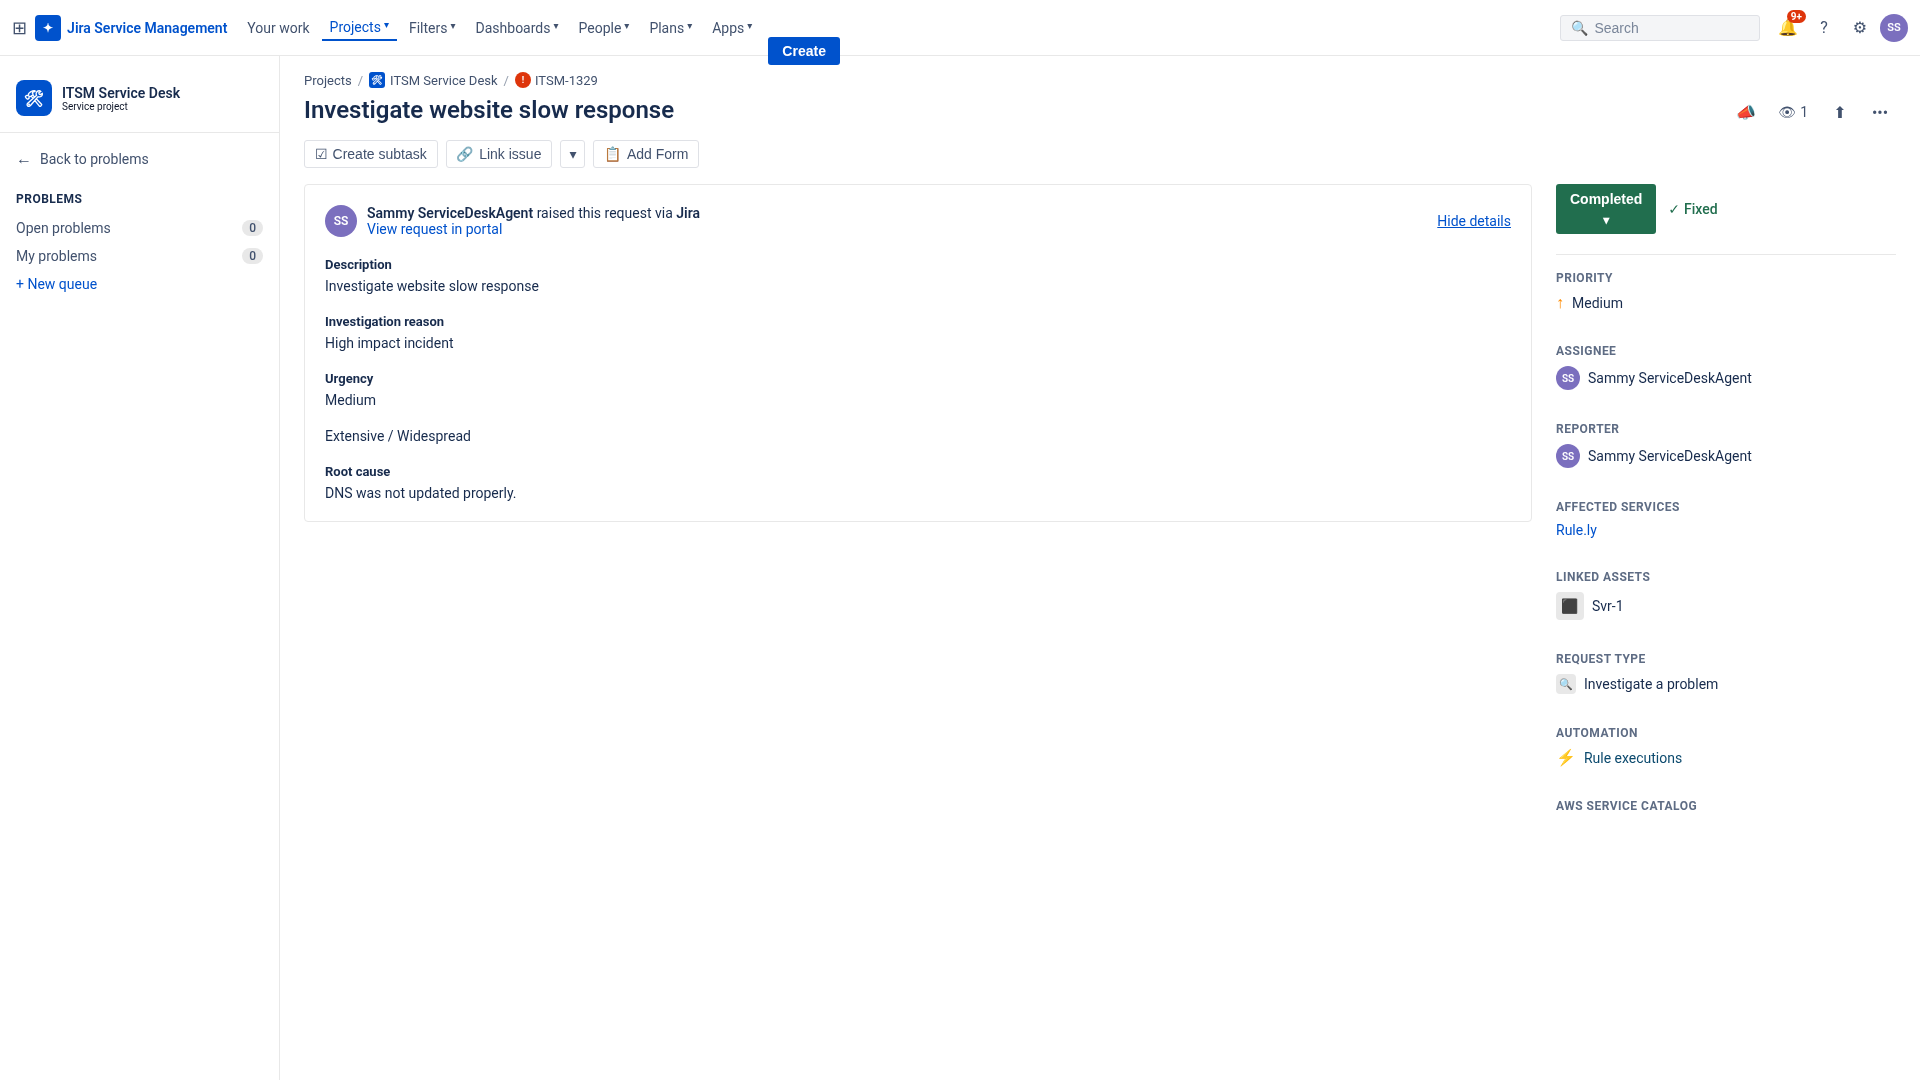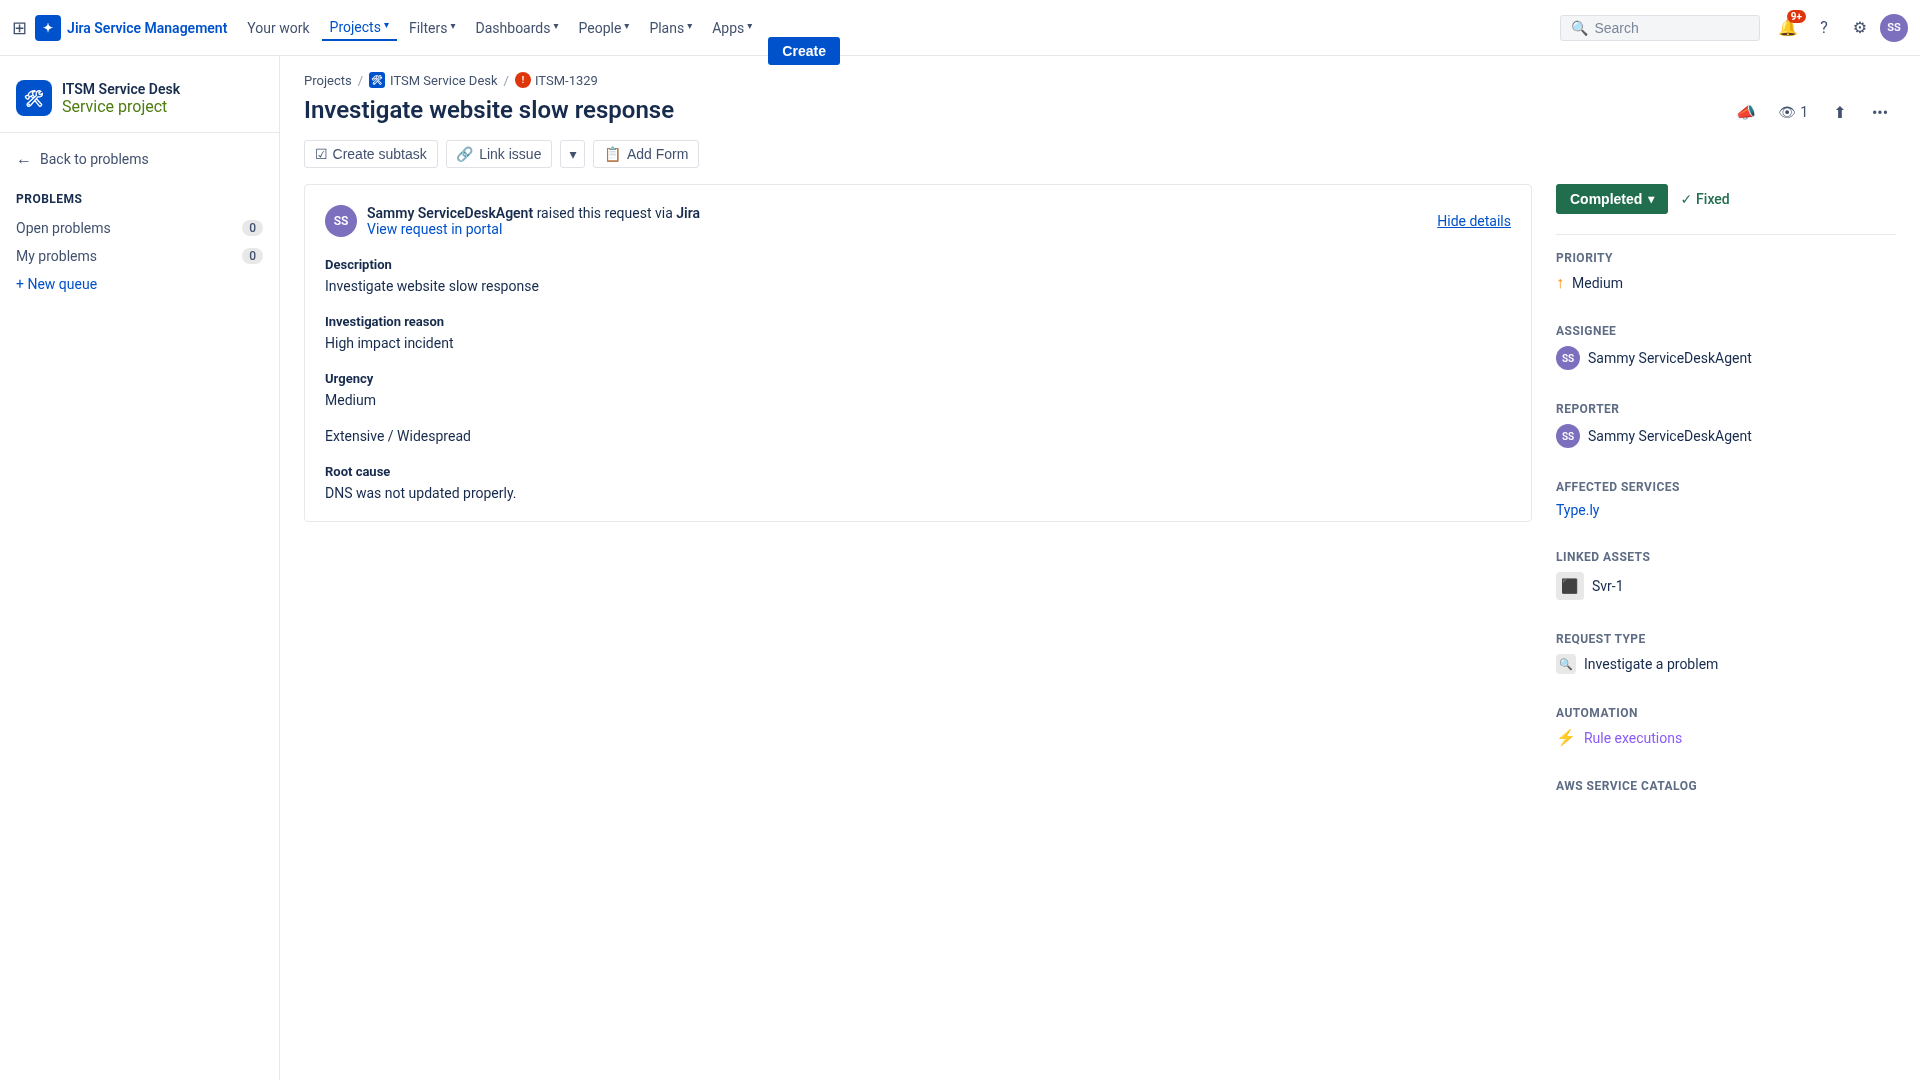--- a/index.html
+++ b/index.html
@@ -27,21 +27,21 @@
     .avatar { width: 28px; height: 28px; border-radius: 50%; background: #7b6fbe; display: flex; align-items: center; justify-content: center; color: #fff; font-size: 11px; font-weight: 600; }
 
     
     .app-layout { display: flex; margin-top: 56px; height: calc(100vh - 56px); }
 
     
     .sidebar { width: 280px; min-width: 280px; background: #fff; border-right: 1px solid #e8e8e8; padding: 16px 0; overflow-y: auto; }
     .sidebar-project { display: flex; align-items: center; gap: 10px; padding: 8px 16px 16px; border-bottom: 1px solid #e8e8e8; margin-bottom: 8px; }
     .sidebar-project-icon { width: 36px; height: 36px; background: #0052cc; border-radius: 8px; display: flex; align-items: center; justify-content: center; color: #fff; font-size: 16px; font-weight: 700; }
     .sidebar-project-name { font-weight: 600; font-size: 14px; color: #172b4d; }
-    .sidebar-project-type { font-size: 16px; color: #4d7c0f; }
+    .sidebar-project-type { font-size: 10px; color: #0f172a; }
     .sidebar-back { display: flex; align-items: center; gap: 8px; padding: 8px 16px; cursor: pointer; color: #42526e; font-size: 14px; }
     .sidebar-back .back-arrow { font-size: 16px; }
     .sidebar-section-label { font-weight: 700; font-size: 12px; color: #172b4d; padding: 16px 16px 8px; text-transform: uppercase; letter-spacing: 0.04em; }
     .sidebar-item { display: flex; align-items: center; justify-content: space-between; padding: 6px 16px; cursor: pointer; color: #42526e; font-size: 14px; }
     .sidebar-item .badge { background: #e8e8e8; color: #42526e; border-radius: 10px; padding: 1px 7px; font-size: 12px; font-weight: 500; }
     .sidebar-new-queue { padding: 6px 16px; color: #0052cc; cursor: pointer; font-size: 14px; }
 
     
     .main-content { flex: 1; overflow-y: auto; background: #fff; }
 
@@ -78,35 +78,35 @@
     .detail-raised-by strong { font-weight: 600; }
     .hide-details-link { margin-left: auto; color: #0052cc; cursor: pointer; font-size: 14px; text-decoration: underline; }
     .view-request-link { color: #0052cc; cursor: pointer; font-size: 14px; text-decoration: none; }
 
     .detail-section { margin-top: 20px; }
     .detail-label { font-weight: 700; font-size: 13px; color: #172b4d; margin-bottom: 6px; }
     .detail-value { font-size: 14px; color: #172b4d; }
 
     
     .status-row { display: flex; align-items: center; gap: 12px; padding-bottom: 20px; border-bottom: 1px solid #e8e8e8; margin-bottom: 16px; }
-    .completed-btn { background: #216e4e; color: #fff; border: none; border-radius: 3px; padding: 7px 14px; font-size: 14px; font-weight: 600; cursor: pointer; display: flex; align-items: center; gap: 6px; }
+    .completed-btn { background: #216e4e; color: #fff; border: none; border-radius: 3px; padding: 7px 14px; font-size: 14px; font-weight: 600; cursor: pointer; display: flex; align-items: center; gap: 6px; flex-direction: column; }
     .completed-btn .chevron { font-size: 12px; }
     .fixed-badge { display: flex; align-items: center; gap: 4px; color: #216e4e; font-size: 14px; font-weight: 500; }
     .fixed-badge .check { color: #216e4e; font-size: 14px; }
 
     .meta-section { margin-bottom: 16px; padding-bottom: 16px; }
     .meta-label { font-size: 12px; font-weight: 700; color: #5e6c84; text-transform: uppercase; letter-spacing: 0.04em; margin-bottom: 8px; }
     .meta-value { display: flex; align-items: center; gap: 8px; font-size: 14px; color: #172b4d; }
     .meta-avatar { width: 24px; height: 24px; border-radius: 50%; background: #7b6fbe; display: flex; align-items: center; justify-content: center; color: #fff; font-size: 10px; font-weight: 600; }
     .priority-icon { color: #ff8b00; font-size: 16px; }
     .affected-link { color: #0052cc; cursor: pointer; text-decoration: none; }
     .asset-icon { width: 28px; height: 28px; background: #e8e8e8; border-radius: 4px; display: flex; align-items: center; justify-content: center; color: #42526e; font-size: 14px; }
     .request-type-icon { width: 20px; height: 20px; background: #e8e8e8; border-radius: 4px; display: flex; align-items: center; justify-content: center; color: #42526e; font-size: 11px; }
     .automation-icon { color: #6554c0; font-size: 16px; }
-    .automation-link { color: #8b5cf6; cursor: pointer; font-size: 14px; }
+    .automation-link { color: #0c4a6e; cursor: pointer; font-size: 14px; }
   </style>
 </head>
 <body>
 
 <nav class="topnav">
   <span class="topnav-grid-icon">⊞</span>
   <div class="topnav-logo">
     <div class="logo-icon">✦</div>
     <span>Jira Service Management</span>
   </div>
@@ -311,21 +311,21 @@
           <div class="meta-label">Reporter</div>
           <div class="meta-value">
             <div class="meta-avatar">SS</div>
             <span>Sammy ServiceDeskAgent</span>
           </div>
         </div>
 
         <div class="meta-section">
           <div class="meta-label">Affected services</div>
           <div class="meta-value">
-            <a class="affected-link">Type.ly</a>
+            <a class="affected-link">Rule.ly</a>
           </div>
         </div>
 
         <div class="meta-section">
           <div class="meta-label">LINKED ASSETS</div>
           <div class="meta-value">
             <div class="asset-icon">⬛</div>
             <span>Svr-1</span>
           </div>
         </div>

